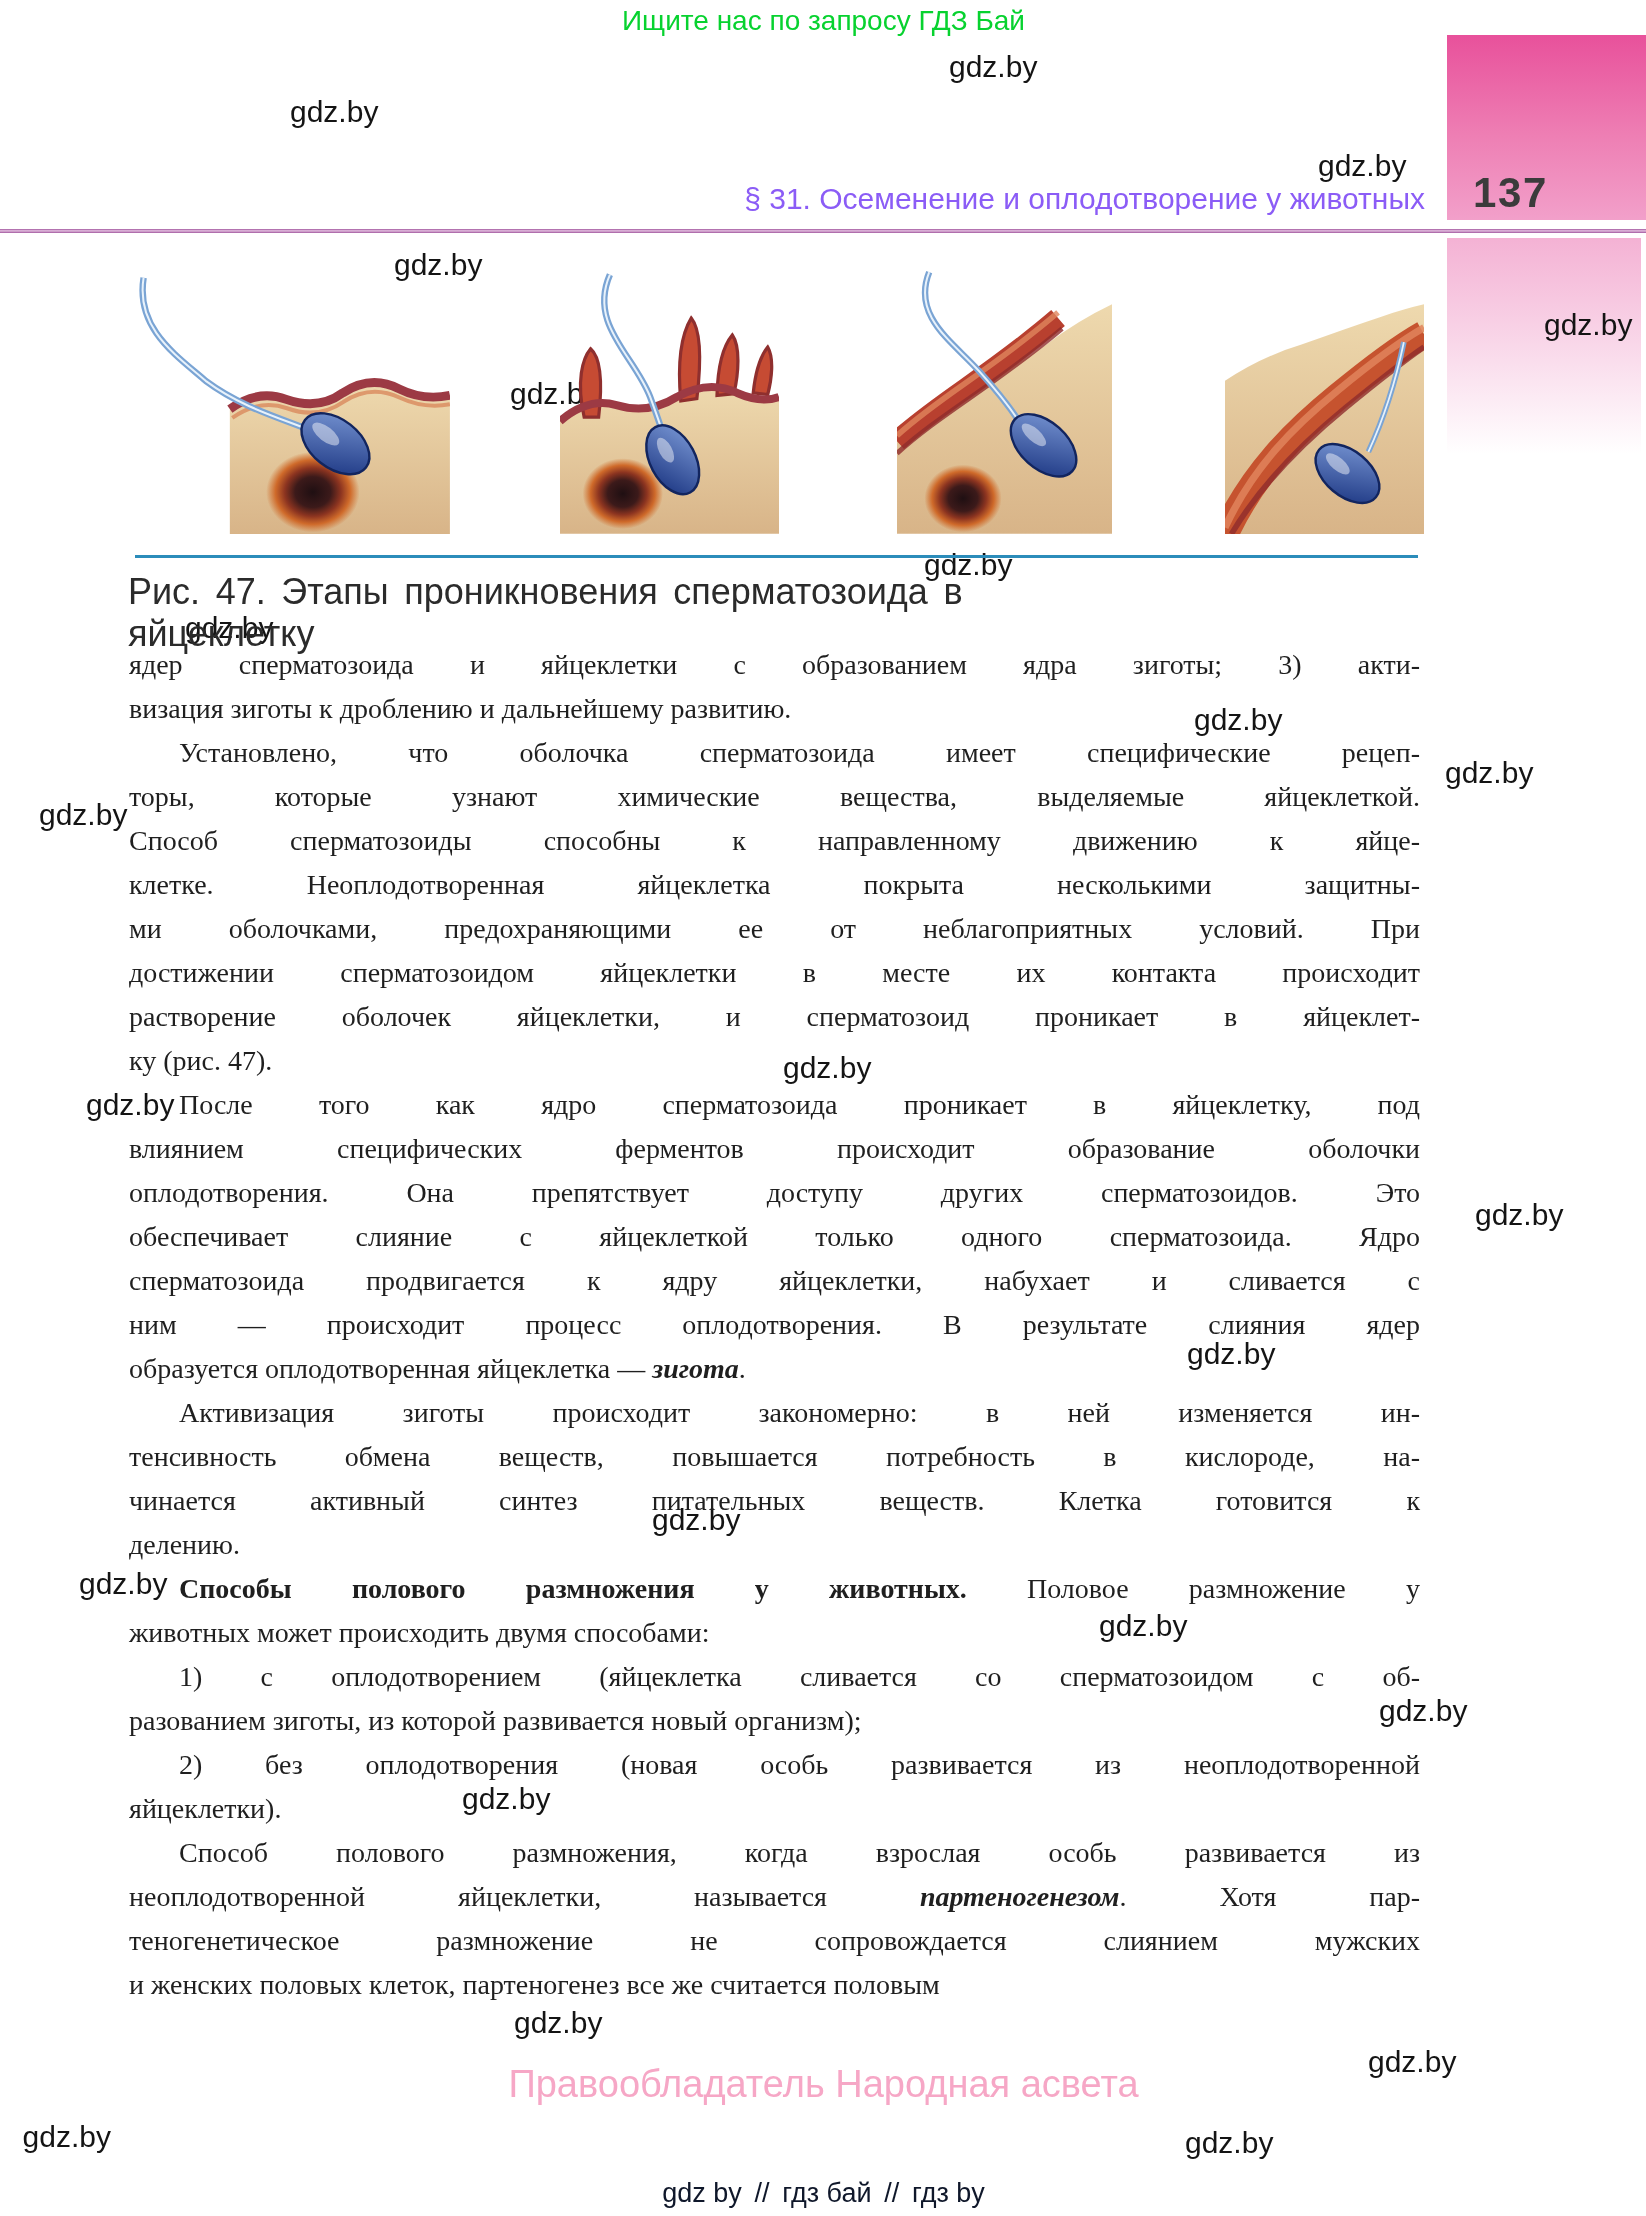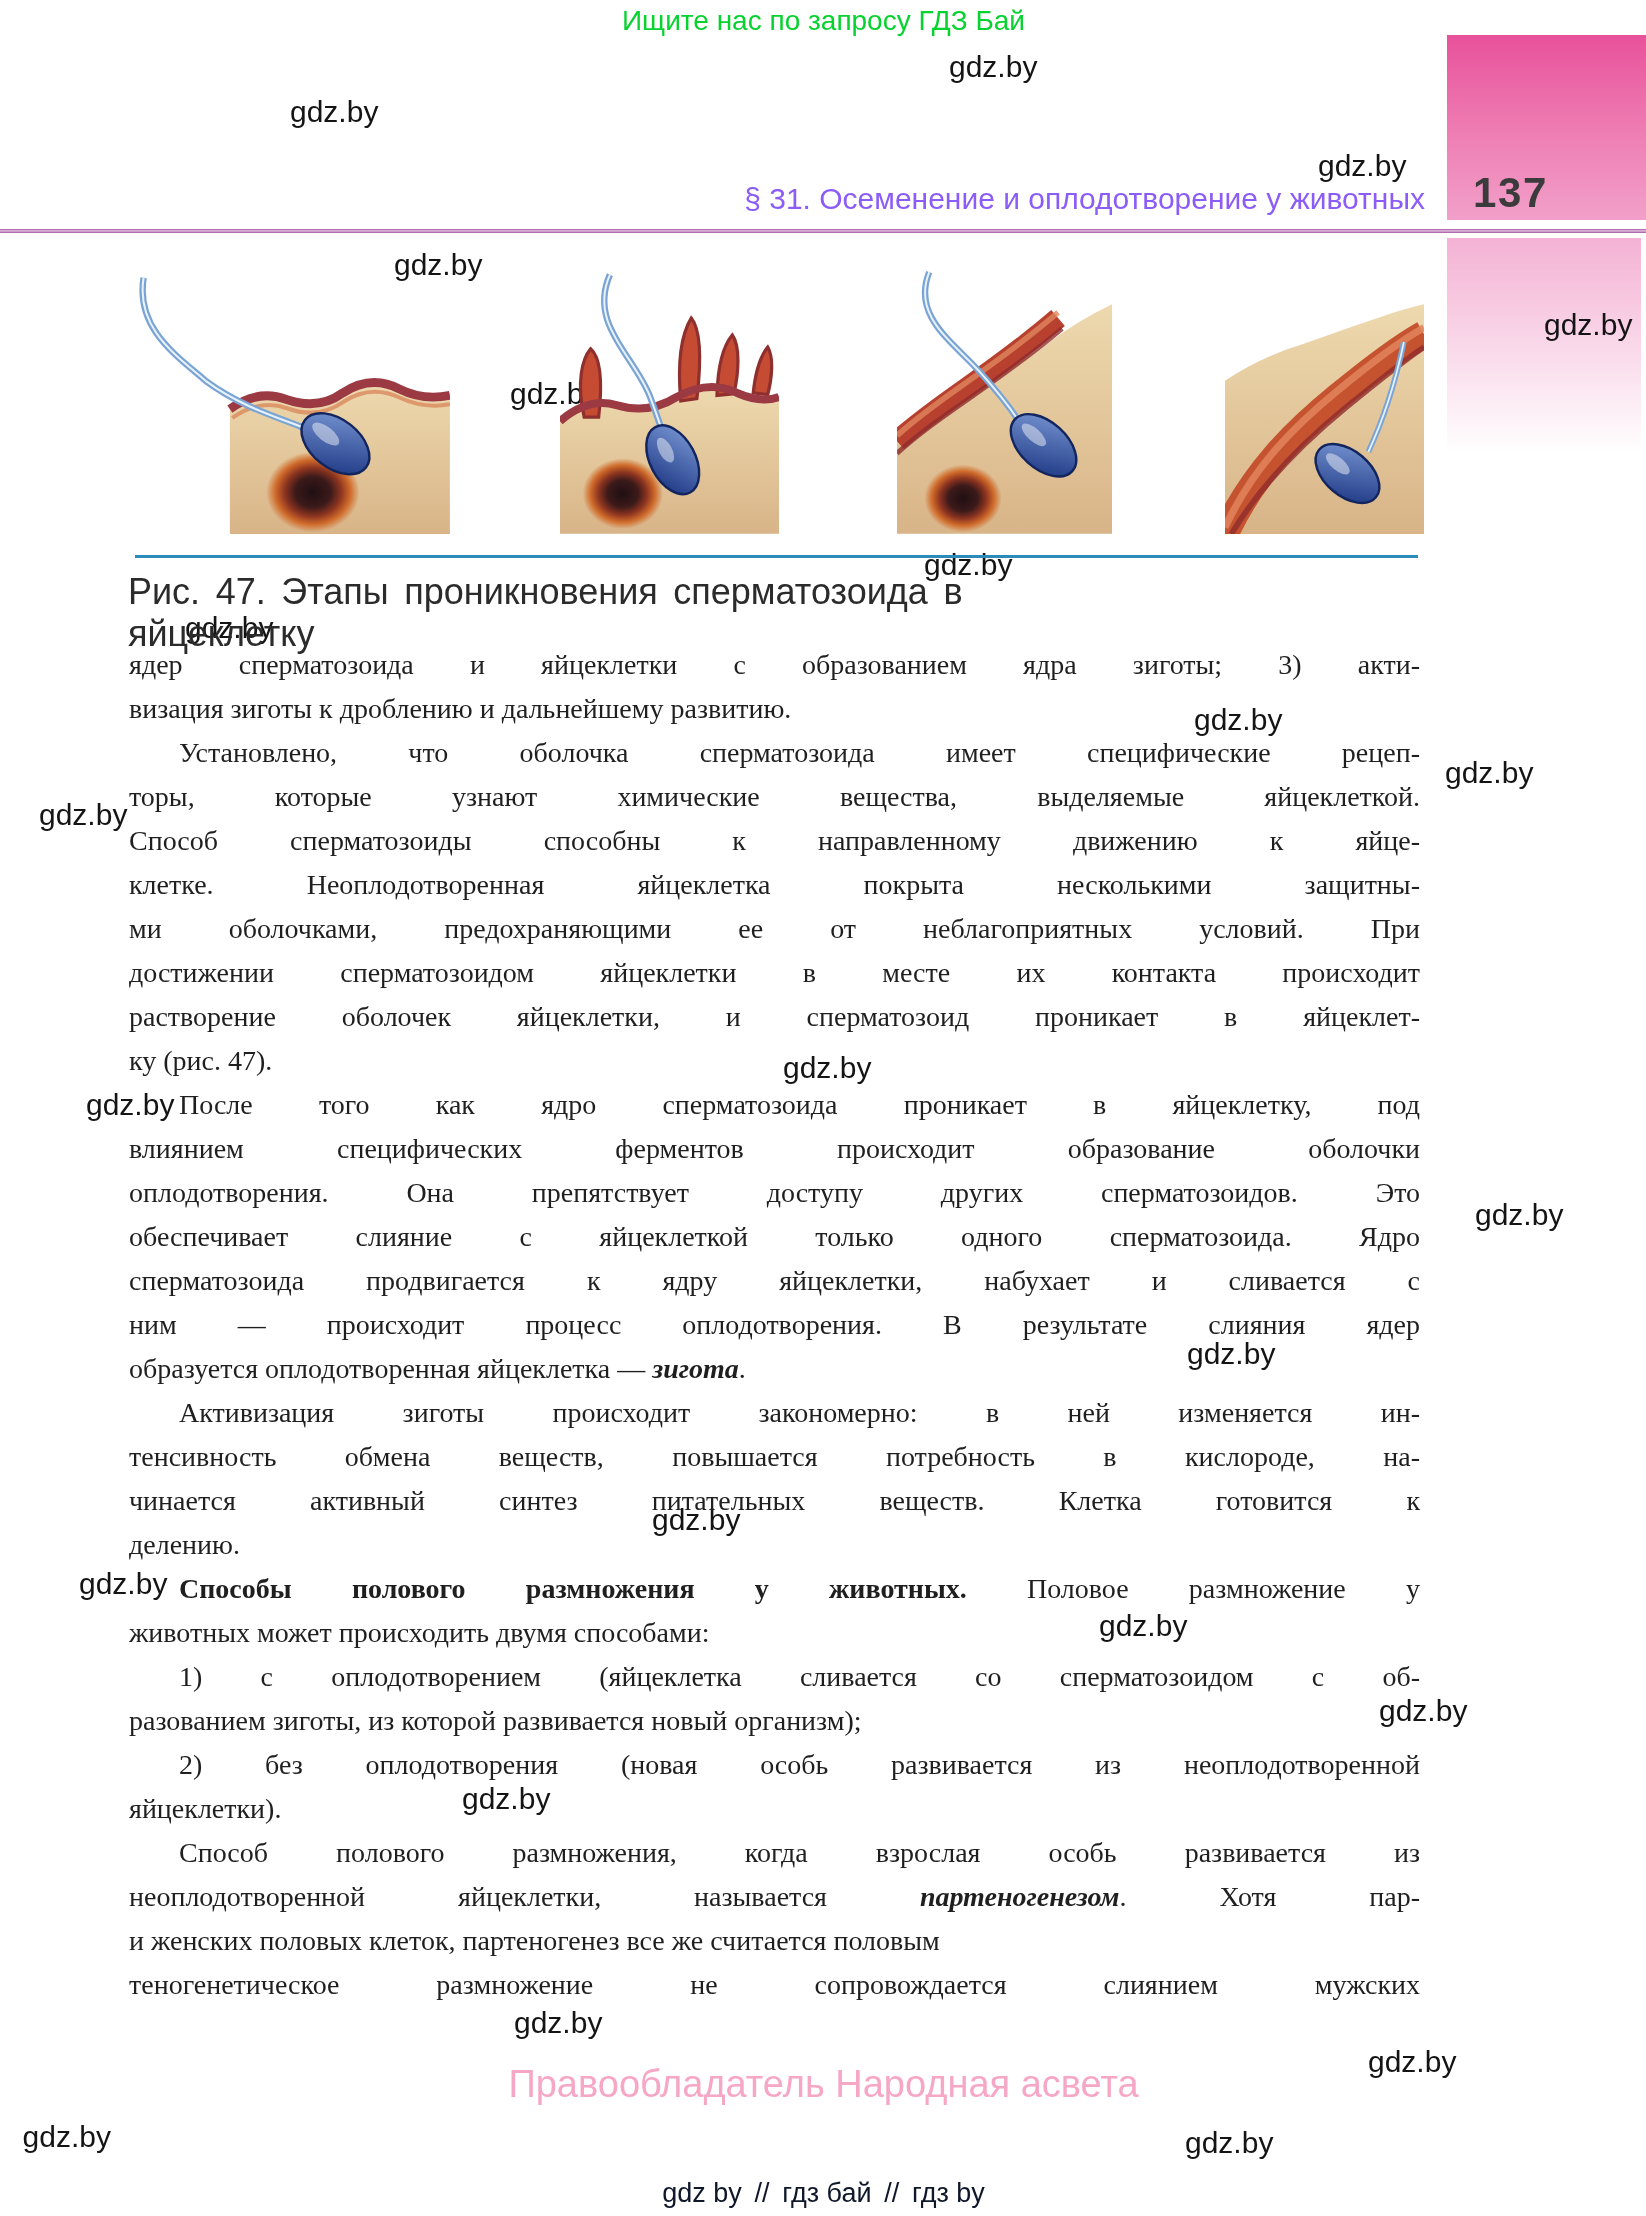--- a/index.html
+++ b/index.html
@@ -196,22 +196,22 @@
       <div class="line just"><span>чинается активный синтез питательных веществ. Клетка готовится к</span></div>
       <div class="line"><span>делению.</span></div>
       <div class="line ind just"><span class="bold">Способы полового размножения у животных.</span><span> Половое размножение у</span></div>
       <div class="line"><span>животных может происходить двумя способами:</span></div>
       <div class="line ind just"><span>1) с оплодотворением (яйцеклетка сливается со сперматозоидом с об-</span></div>
       <div class="line"><span>разованием зиготы, из которой развивается новый организм);</span></div>
       <div class="line ind just"><span>2) без оплодотворения (новая особь развивается из неоплодотворенной</span></div>
       <div class="line"><span>яйцеклетки).</span></div>
       <div class="line ind just"><span>Способ полового размножения, когда взрослая особь развивается из</span></div>
       <div class="line just"><span>неоплодотворенной яйцеклетки, называется </span><span class="bolditalic">партеногенезом</span><span>. Хотя пар-</span></div>
+      <div class="line just"><span>теногенетическое размножение не сопровождается слиянием мужских</span></div>
       <div class="line"><span>и женских половых клеток, партеногенез все же считается половым</span></div>
-      <div class="line just"><span>теногенетическое размножение не сопровождается слиянием мужских</span></div>
     </div>
 
   <div class="copyright" id="copyright" style="color: rgb(246, 167, 198);">Правообладатель Народная асвета</div>
   <div class="footer-links" id="footer-links" style="color: #0f172a;">
     <span>gdz by</span><span>//</span><span>гдз бай</span><span>//</span><span>гдз by</span>
   </div>
 
   <div id="wm-layer">
       <div class="wm" style="left: 949px; top: 50px;">gdz.by</div>
       <div class="wm" style="left: 290px; top: 95px;">gdz.by</div>

